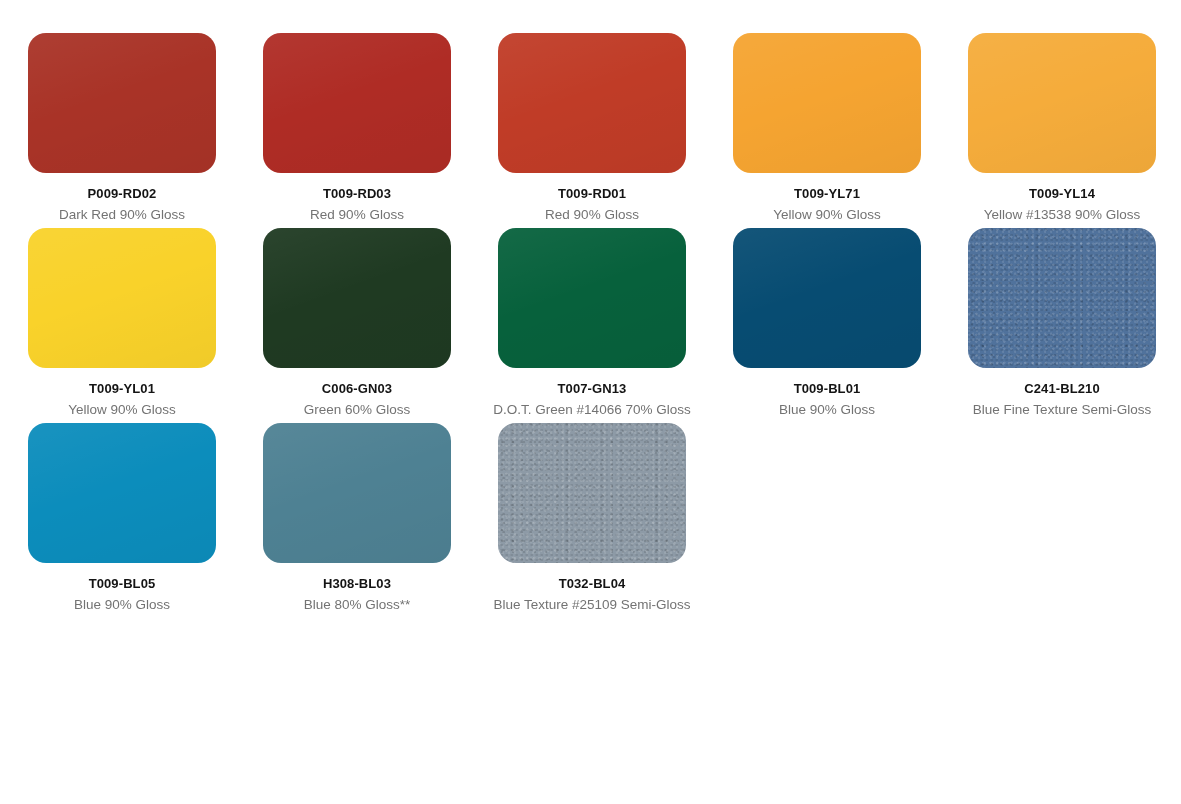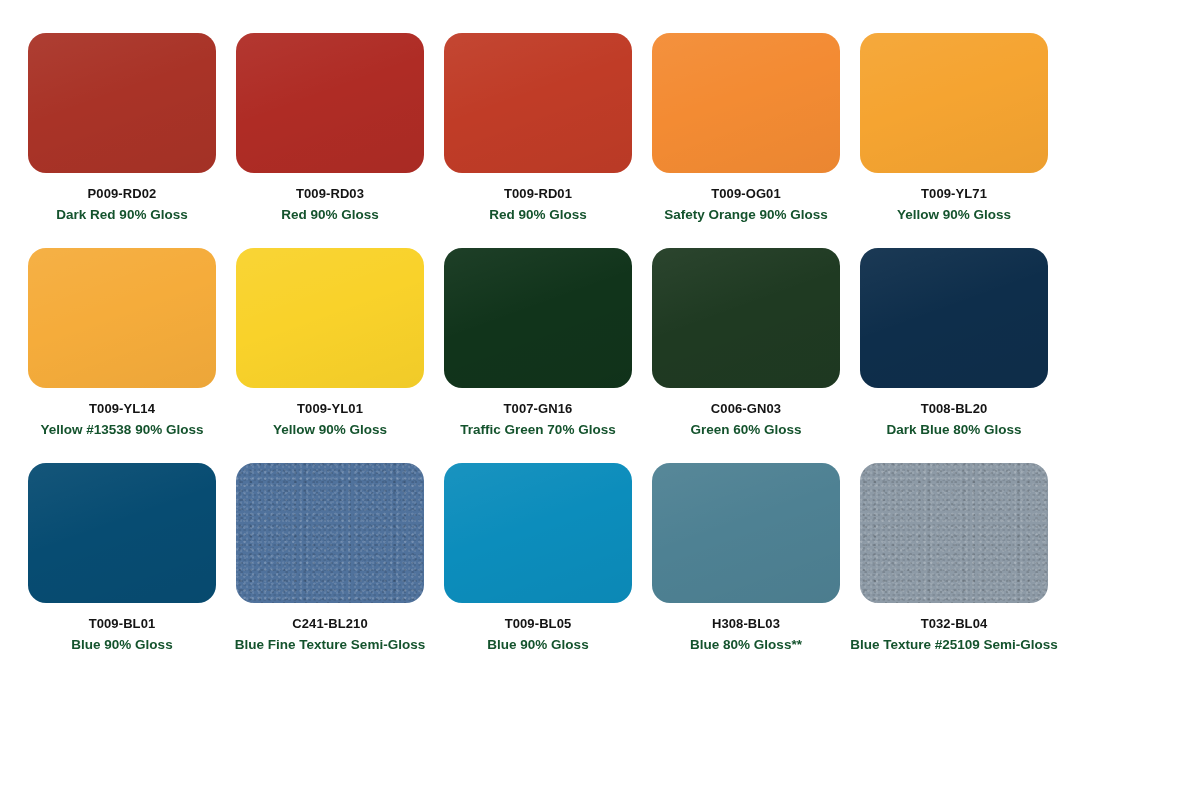--- a/index.html
+++ b/index.html
@@ -19,21 +19,20 @@
   .chart {
     width: 1121px;
     height: 804px;
     padding: 33px 28px 4px 28px;
     display: grid;
     grid-template-columns: repeat(5, 188px);
     grid-template-rows: repeat(4, 195px);
     column-gap: 47px;
     row-gap: 0px;
     align-content: start;
-    gap: 20px;
   }
   .cell {
     width: 188px;
     display: flex;
     flex-direction: column;
     align-items: center;
   }
   .swatch {
     width: 188px;
     height: 140px;
@@ -81,25 +80,25 @@
     font-weight: bold;
     letter-spacing: .1px;
     margin-top: 14px;
     line-height: 1.1;
     text-align: center;
     color: #141414;
     white-space: nowrap;
   }
   .desc {
     font-size: 13.5px;
-    font-weight: bold;
+    font-weight: normal;
     margin-top: 6px;
     line-height: 1.15;
     text-align: center;
-    color: #14532d;
+    color: #737373;
     white-space: nowrap;
   }
 </style>
 </head>
 <body>
 
 <div class="chart" id="chart-grid">
     <div class="cell">
       <div class="swatch" style="background: rgb(169, 51, 39);">
         <div class="tex tex-gloss"></div>
@@ -115,27 +114,20 @@
       <div class="desc">Red 90% Gloss</div>
     </div>
     <div class="cell">
       <div class="swatch" style="background: rgb(192, 60, 39);">
         <div class="tex tex-gloss"></div>
       </div>
       <div class="code">T009-RD01</div>
       <div class="desc">Red 90% Gloss</div>
     </div>
     <div class="cell">
-      <div class="swatch" style="background: rgb(243, 139, 51);">
-        <div class="tex tex-gloss"></div>
-      </div>
-      <div class="code">T009-OG01</div>
-      <div class="desc">Safety Orange 90% Gloss</div>
-    </div>
-    <div class="cell">
       <div class="swatch" style="background: rgb(245, 164, 49);">
         <div class="tex tex-gloss"></div>
       </div>
       <div class="code">T009-YL71</div>
       <div class="desc">Yellow 90% Gloss</div>
     </div>
     <div class="cell">
       <div class="swatch" style="background: rgb(245, 172, 59);">
         <div class="tex tex-gloss"></div>
       </div>
@@ -143,39 +135,32 @@
       <div class="desc">Yellow #13538 90% Gloss</div>
     </div>
     <div class="cell">
       <div class="swatch" style="background: rgb(249, 210, 42);">
         <div class="tex tex-gloss"></div>
       </div>
       <div class="code">T009-YL01</div>
       <div class="desc">Yellow 90% Gloss</div>
     </div>
     <div class="cell">
-      <div class="swatch" style="background: rgb(17, 52, 27);">
-        <div class="tex tex-gloss"></div>
-      </div>
-      <div class="code">T007-GN16</div>
-      <div class="desc">Traffic Green 70% Gloss</div>
-    </div>
-    <div class="cell">
       <div class="swatch" style="background: rgb(31, 58, 34);">
         <div class="tex tex-gloss"></div>
       </div>
       <div class="code">C006-GN03</div>
       <div class="desc">Green 60% Gloss</div>
     </div>
     <div class="cell">
-      <div class="swatch" style="background: rgb(14, 46, 75);">
+      <div class="swatch" style="background: rgb(7, 97, 60);">
         <div class="tex tex-gloss"></div>
       </div>
-      <div class="code">T008-BL20</div>
-      <div class="desc">Dark Blue 80% Gloss</div>
+      <div class="code">T007-GN13</div>
+      <div class="desc">D.O.T. Green #14066 70% Gloss</div>
     </div>
     <div class="cell">
       <div class="swatch" style="background: rgb(7, 76, 114);">
         <div class="tex tex-gloss"></div>
       </div>
       <div class="code">T009-BL01</div>
       <div class="desc">Blue 90% Gloss</div>
     </div>
     <div class="cell">
       <div class="swatch" style="background: rgb(80, 114, 156);">

